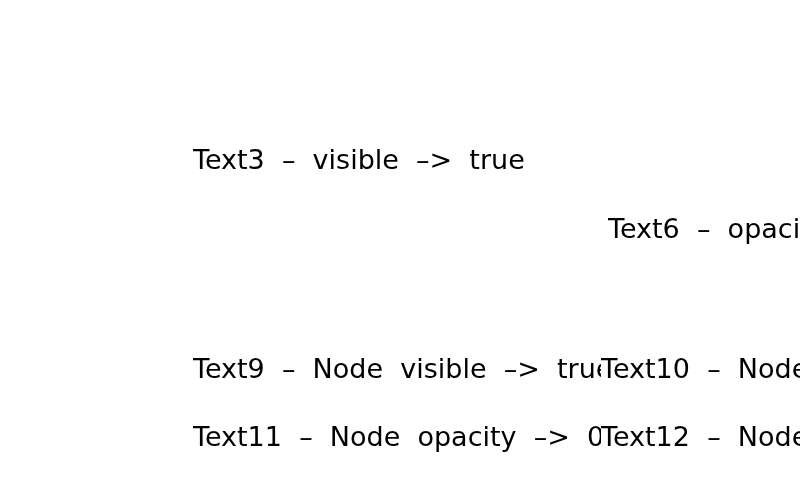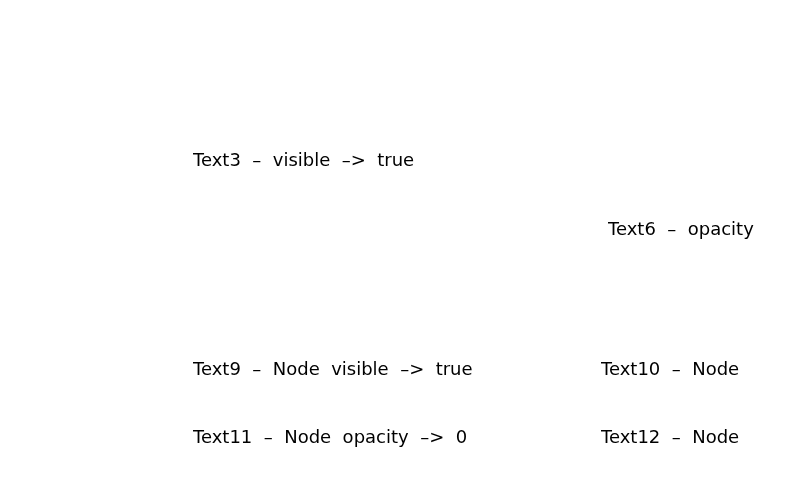--- a/index.html
+++ b/index.html
@@ -17,21 +17,21 @@
     overflow: hidden;
     font-family: "DejaVu Sans", "Liberation Sans", sans-serif;
   }
 
   
   .text-row {
     position: absolute;
     white-space: pre;
     overflow: hidden;
     color: #000000;
-    font-size: 18px;
+    font-size: 27px;
     line-height: 34px;
     font-weight: 400;
     letter-spacing: 0px;
   }
 
   
   .row-1 {
     left: 193px;
     top: 143px;
     width: 420px;

